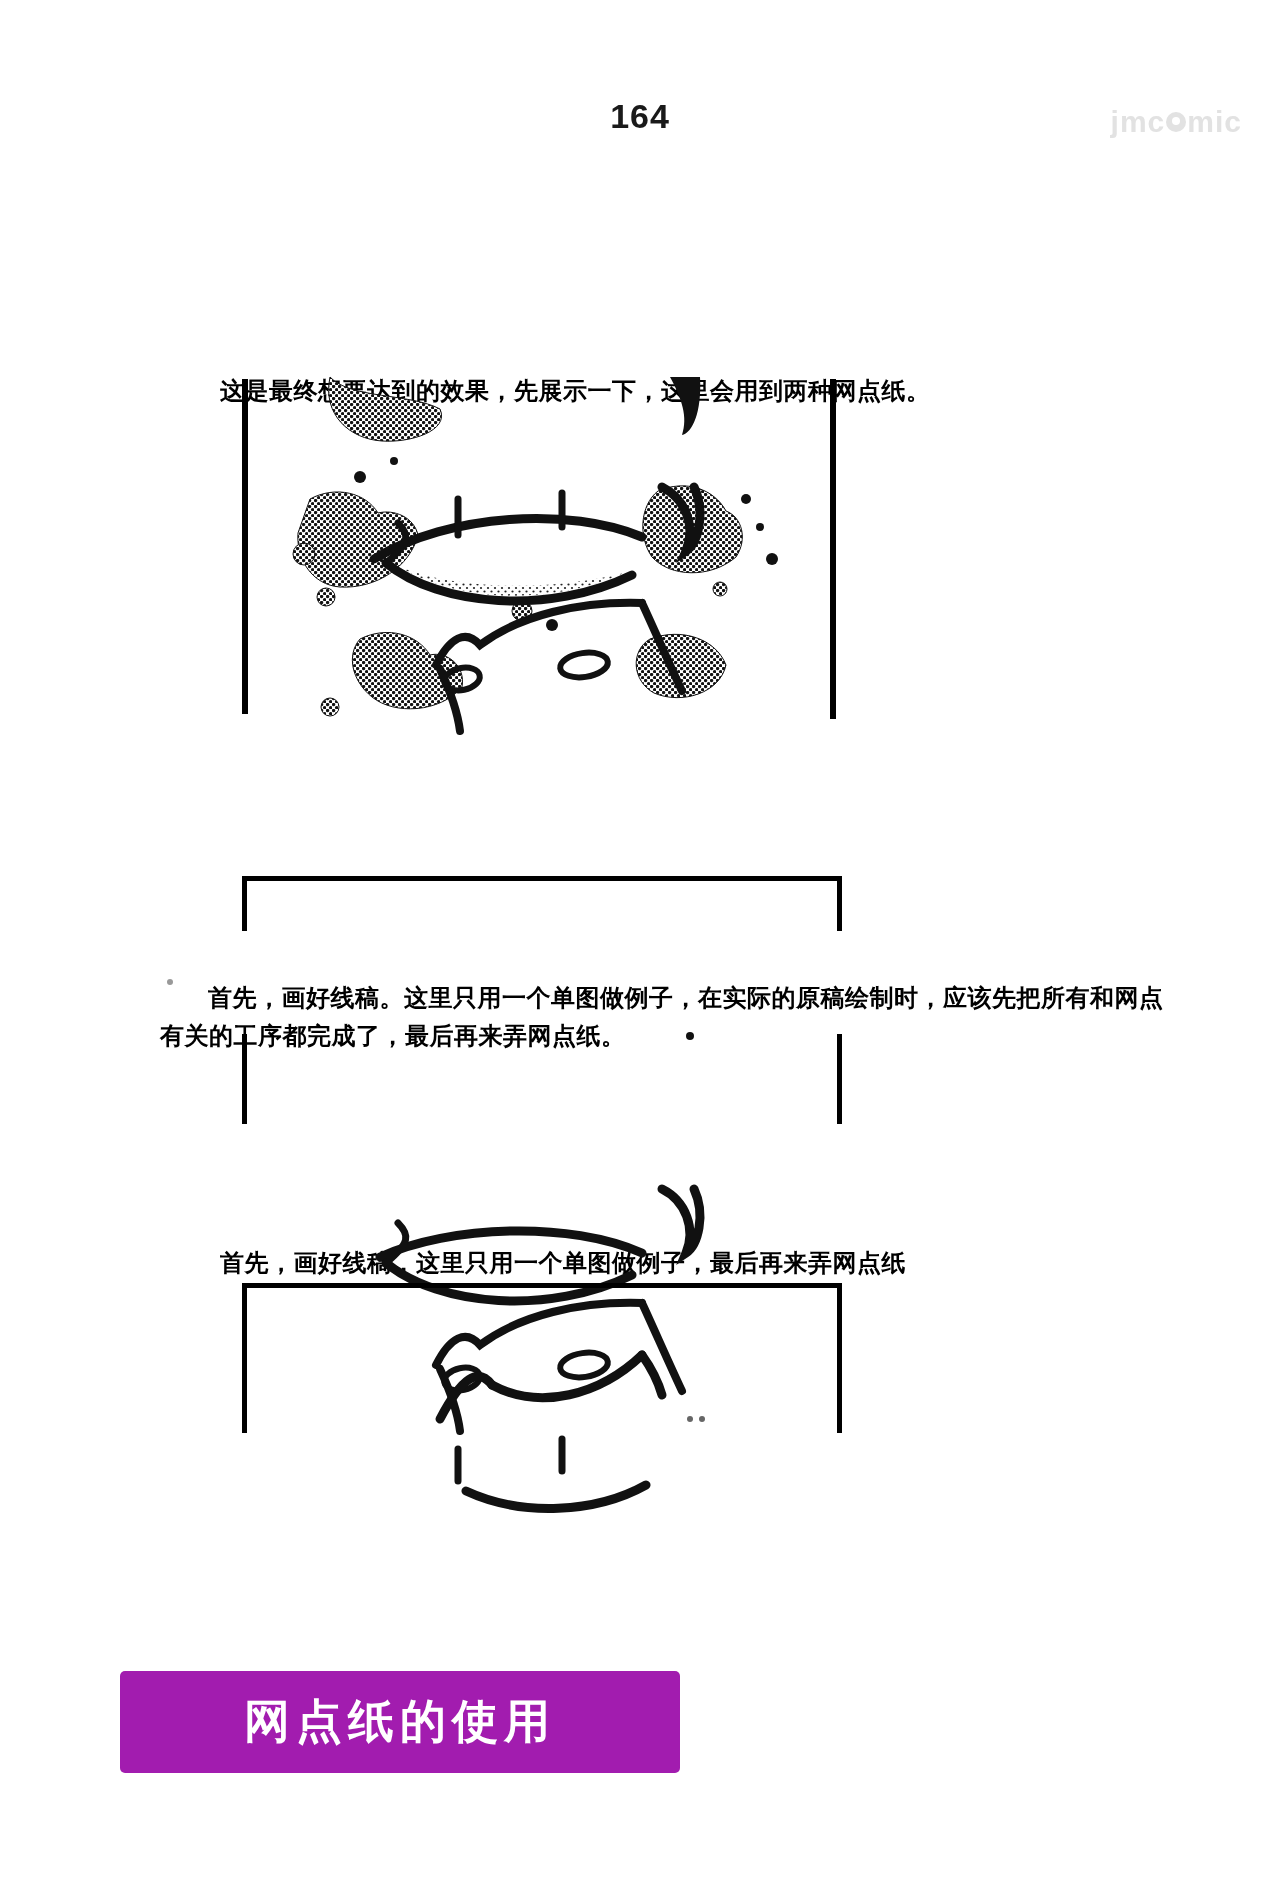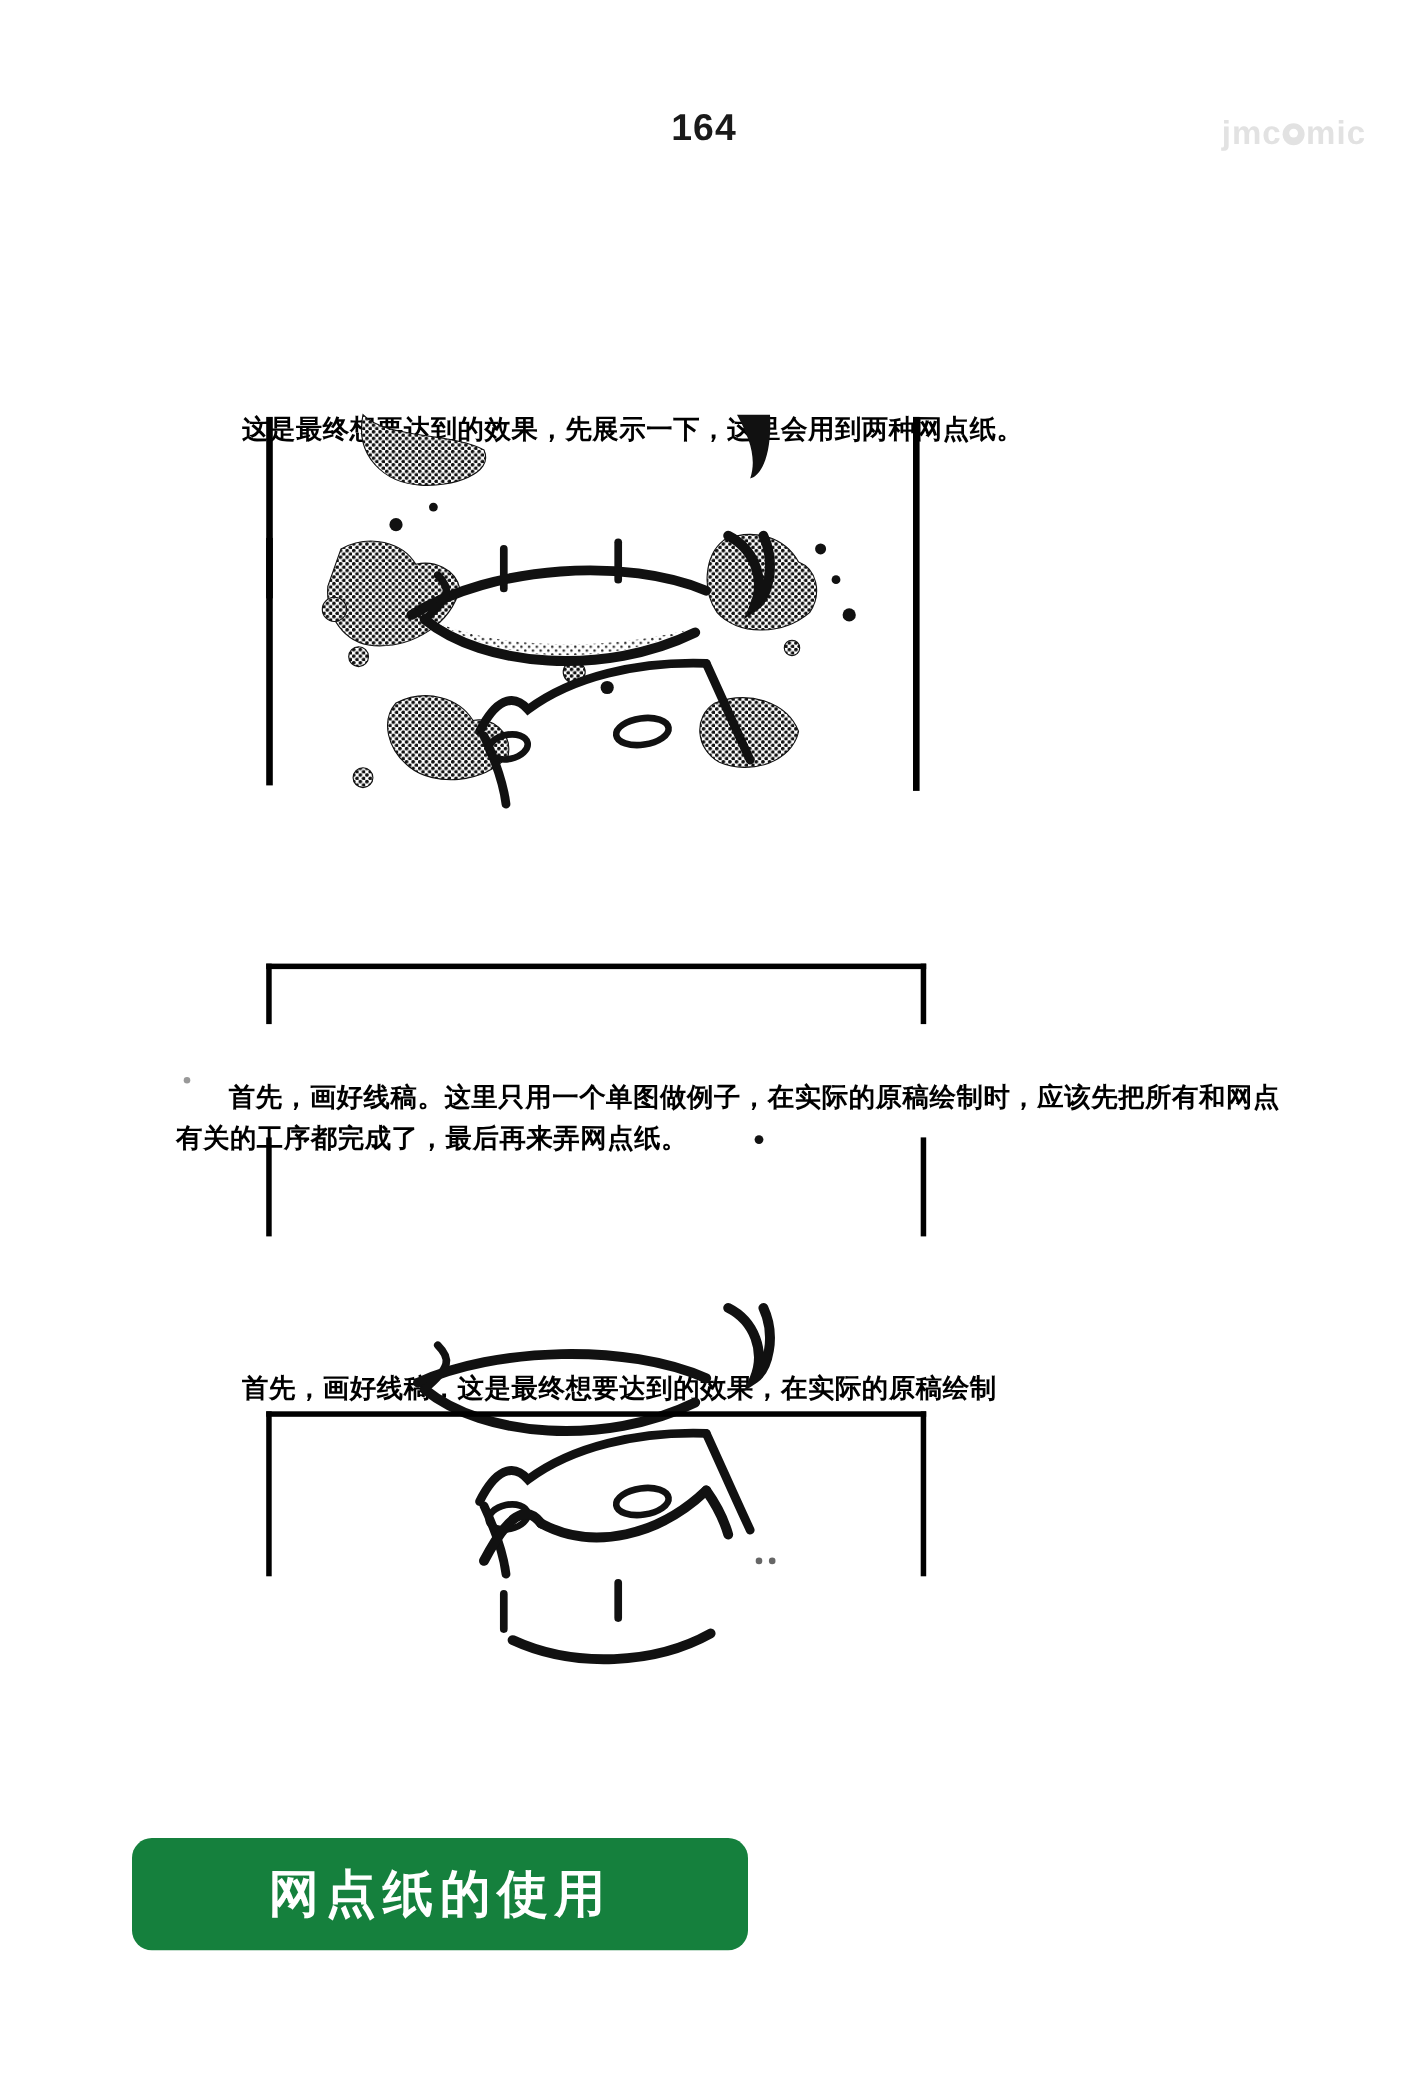--- a/index.html
+++ b/index.html
@@ -125,22 +125,22 @@
 
   svg.art { position: absolute; left: 0; top: 0; overflow: visible; }
 
   
   .title-banner {
     position: absolute;
     left: 120px;
     top: 1632px;
     width: 560px;
     height: 102px;
-    background: #15803d;
-    border-radius: 18px;
+    background: #a21caf;
+    border-radius: 5px;
     display: flex;
     align-items: center;
     justify-content: center;
   }
   .title-banner span {
     color: #ffffff;
     font-size: 46px;
     font-weight: bold;
     letter-spacing: 6px;
   }
@@ -239,21 +239,21 @@
       <rect x="-48" y="-48" width="5" height="55" fill="#000"></rect>
       <rect x="547" y="-48" width="5" height="55" fill="#000"></rect>
 
       <rect x="-48" y="110" width="5" height="90" fill="#000"></rect>
       <rect x="547" y="110" width="5" height="90" fill="#000"></rect>
       <circle cx="400" cy="112" r="4" fill="#111"></circle>
       <circle cx="-120" cy="58" r="3" fill="#999"></circle>
     </svg>
   </div>
 
-  <div class="caption" id="caption-3">首先，画好线稿，这是最终想要达到的效果，在实际的原稿绘制</div>
+  <div class="caption" id="caption-3">首先，画好线稿，这里只用一个单图做例子，最后再来弄网点纸</div>
 
   <div class="panel" id="panel-3">
     <svg class="art" width="710" height="460" viewBox="0 0 710 460">
 
       <path d="M90 -2 C 160 -34, 280 -38, 352 -6" fill="none" stroke="#111" stroke-width="9" stroke-linecap="round"></path>
       <path d="M96 4 C 150 48, 260 56, 342 16" fill="none" stroke="#111" stroke-width="9" stroke-linecap="round"></path>
       <path d="M96 4 C 120 -16, 120 -24, 108 -36" fill="none" stroke="#111" stroke-width="7" stroke-linecap="round"></path>
       <path d="M372 -70 C 396 -58, 406 -30, 396 -6 C 408 -14, 416 -44, 404 -70" fill="none" stroke="#111" stroke-width="9" stroke-linecap="round"></path>
 
       <path d="M146 106 C 160 78, 176 70, 190 86 C 230 56, 290 42, 352 44" fill="none" stroke="#111" stroke-width="8" stroke-linecap="round"></path>

